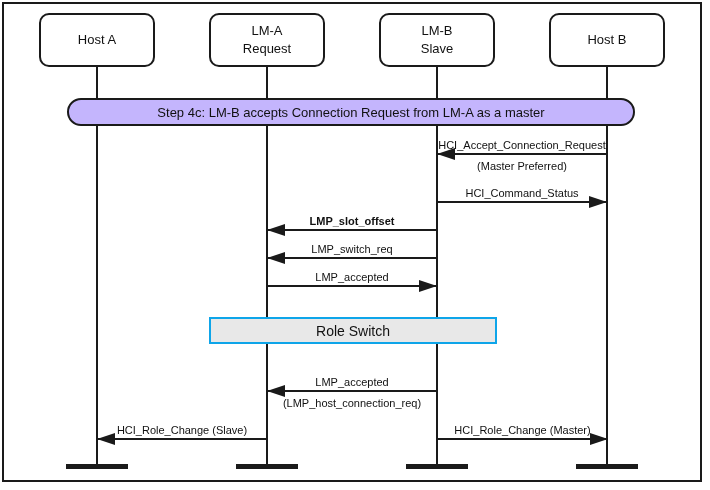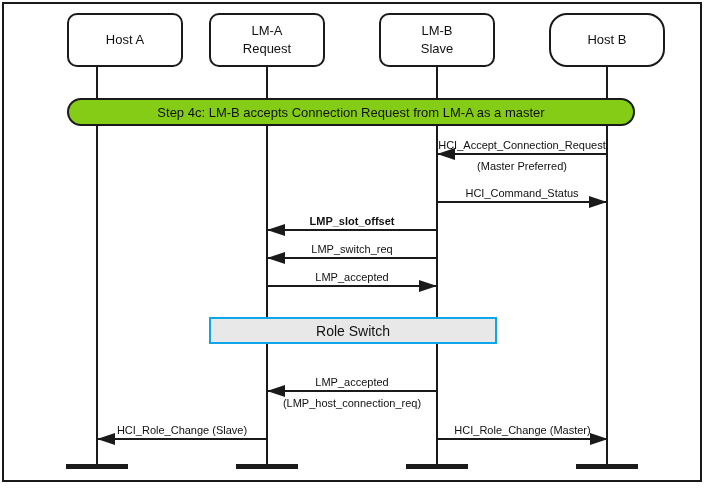--- a/index.html
+++ b/index.html
@@ -20,21 +20,21 @@
   .actor {
     position:absolute; top:13px; width:116px; height:54px;
     border:2px solid #1a1a1a; border-radius:10px; background:#fff;
     box-sizing:border-box; z-index:2;
     display:flex; flex-direction:column; align-items:center; justify-content:center;
     font-size:13px; line-height:1.35; text-align:center;
   }
   .actor span:empty { display:none; }
   .banner {
     position:absolute; left:67px; top:98px; width:568px; height:28px;
-    border:2px solid #1a1a1a; border-radius:14px; background:#84cc16;
+    border:2px solid #1a1a1a; border-radius:14px; background:#c4b5fd;
     box-sizing:border-box; z-index:2;
     display:flex; align-items:center; justify-content:center;
     font-size:13px;
   }
   .rolebox {
     position:absolute; left:209px; top:317px; width:288px; height:27px;
     border:2px solid #0ea5e9; background:#e8e8e8;
     box-sizing:border-box; z-index:2;
     display:flex; align-items:center; justify-content:center;
     font-size:14px;
@@ -76,33 +76,33 @@
 
 <div class="stage">
 
   <div class="frame"></div>
 
   <div class="lifeline" style="left:96px;"></div>
   <div class="lifeline" style="left:266px;"></div>
   <div class="lifeline" style="left:436px;"></div>
   <div class="lifeline" style="left:606px;"></div>
 
-  <div class="actor" style="left:39px;margin-left:28px;">
+  <div class="actor" style="left:39px;">
     <span>Host A</span>
 
   </div>
   <div class="actor" style="left:209px;justify-content:center;">
     <span>LM-A</span>
     <span>Request</span>
   </div>
   <div class="actor" style="left:379px;text-align:center;">
     <span>LM-B</span>
     <span>Slave</span>
   </div>
-  <div class="actor" style="left:549px;border-radius:18px;">
+  <div class="actor" style="left:549px;">
     <span>Host B</span>
 
   </div>
 
   <div class="banner">
     <span>Step 4c: LM-B accepts Connection Request from LM-A as a master</span>
   </div>
 
   <div class="msg" style="left:437px; top:153px; width:170px;">
     <span class="arrow left"></span>

